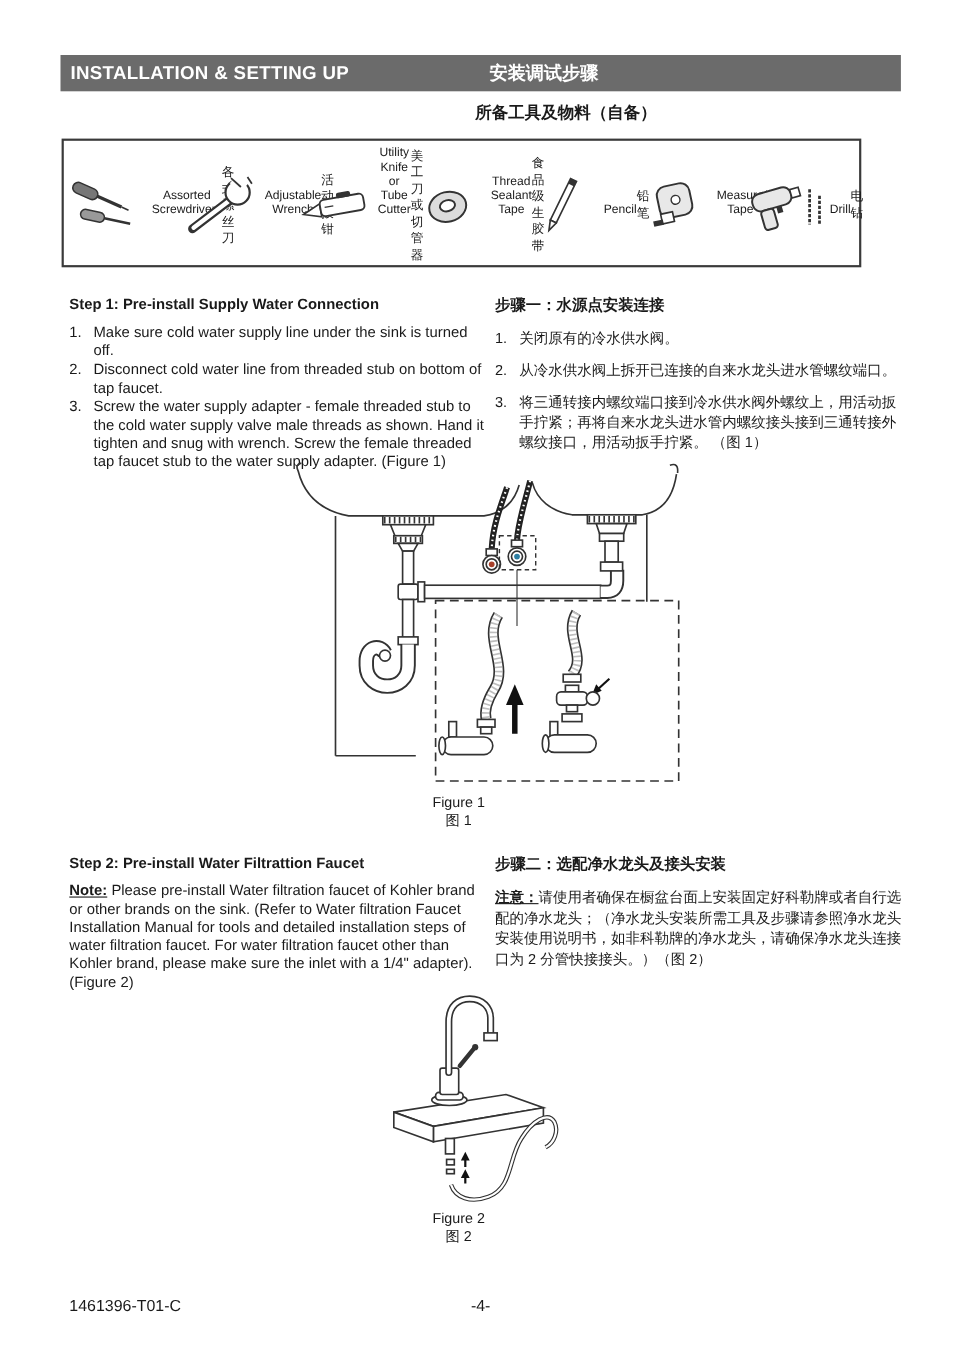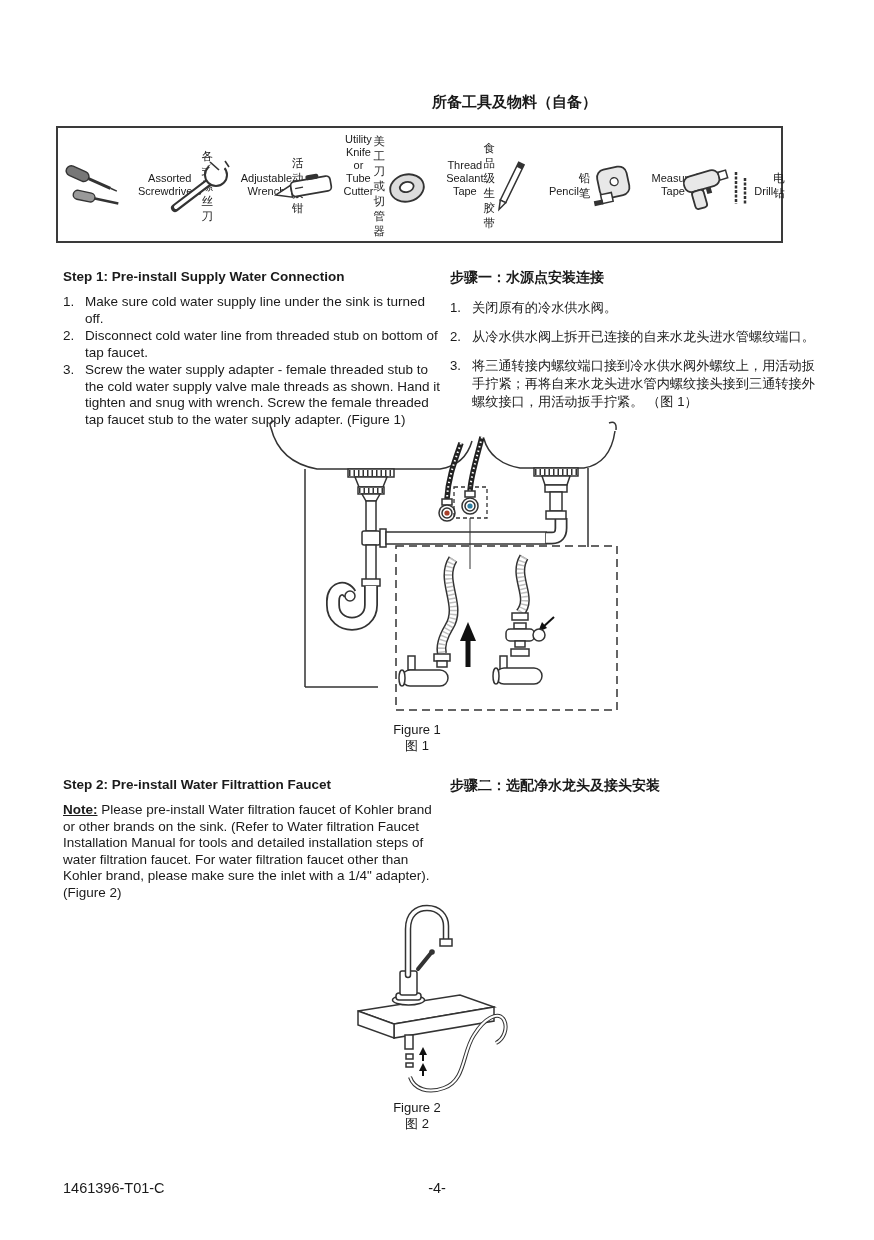--- a/index.html
+++ b/index.html
@@ -44,20 +44,24 @@
   .foot-page{position:absolute;left:407px;top:1180px;width:60px;text-align:center;font-size:14.5px;}
   svg{display:block;}
   .ln{stroke:#333;fill:none;stroke-width:1.5;}
   .shp{stroke:#333;fill:#fff;stroke-width:1.5;}
 </style>
 </head>
 <body>
 
 <div class="page">
 
+  <div class="hdr-bar">
+    <span class="hdr-en">INSTALLATION &amp; SETTING UP</span>
+    <span class="hdr-zh">安装调试步骤</span>
+  </div>
   <div class="sub-zh">所备工具及物料（自备）</div>
 
   <div class="tools">
 
     <div class="tool">
       <div class="ticon">
         <svg width="78" height="58" viewBox="0 0 78 58">
           <g transform="rotate(24 20 20)">
             <rect x="4" y="12" width="24" height="10" rx="5" fill="#777" stroke="#333" stroke-width="1.4"></rect>
             <line x1="28" y1="17" x2="52" y2="17" stroke="#333" stroke-width="3"></line>
@@ -288,20 +292,21 @@
     <div>Figure 1</div>
     <div>图 1</div>
   </div>
 
   <div class="col-en" style="top:777px;">
     <h3 class="step-h">Step 2: Pre-install Water Filtrattion Faucet</h3>
     <p class="note"><b>Note:</b> <span>Please pre-install Water filtration faucet of Kohler brand or other brands on the sink. (Refer to Water filtration Faucet Installation Manual for tools and detailed installation steps of water filtration faucet. For water filtration faucet other than Kohler brand, please make sure the inlet with a 1/4" adapter). (Figure 2)</span></p>
   </div>
   <div class="col-zh" style="top:777px;">
     <h3 class="step-h-zh">步骤二：选配净水龙头及接头安装</h3>
+    <p class="note note-zh"><b>注意：</b><span>请使用者确保在橱盆台面上安装固定好科勒牌或者自行选配的净水龙头；（净水龙头安装所需工具及步骤请参照净水龙头安装使用说明书，如非科勒牌的净水龙头，请确保净水龙头连接口为 2 分管快接接头。）（图 2）</span></p>
   </div>
 
   <div class="fig2">
     <svg width="220" height="200" viewBox="0 0 220 200">
 
       <polygon class="shp" points="28,116 130,100 164,112 64,129"></polygon>
       <polygon class="shp" points="64,129 164,112 164,126 64,143"></polygon>
       <polygon class="shp" points="28,116 64,129 64,143 28,130"></polygon>
 
       <ellipse class="shp" cx="78.5" cy="105" rx="16" ry="5"></ellipse>

